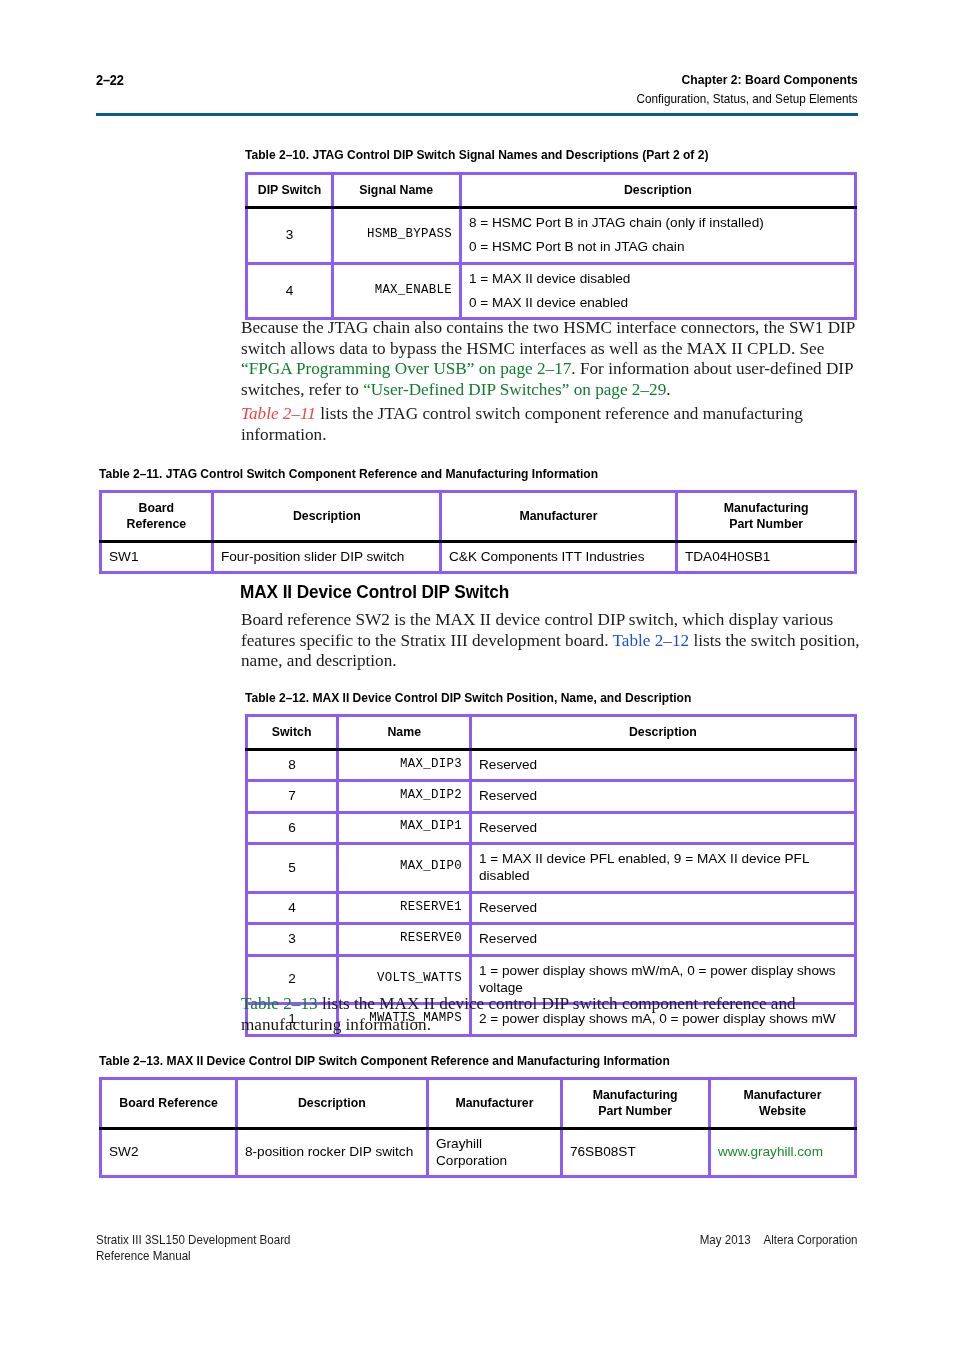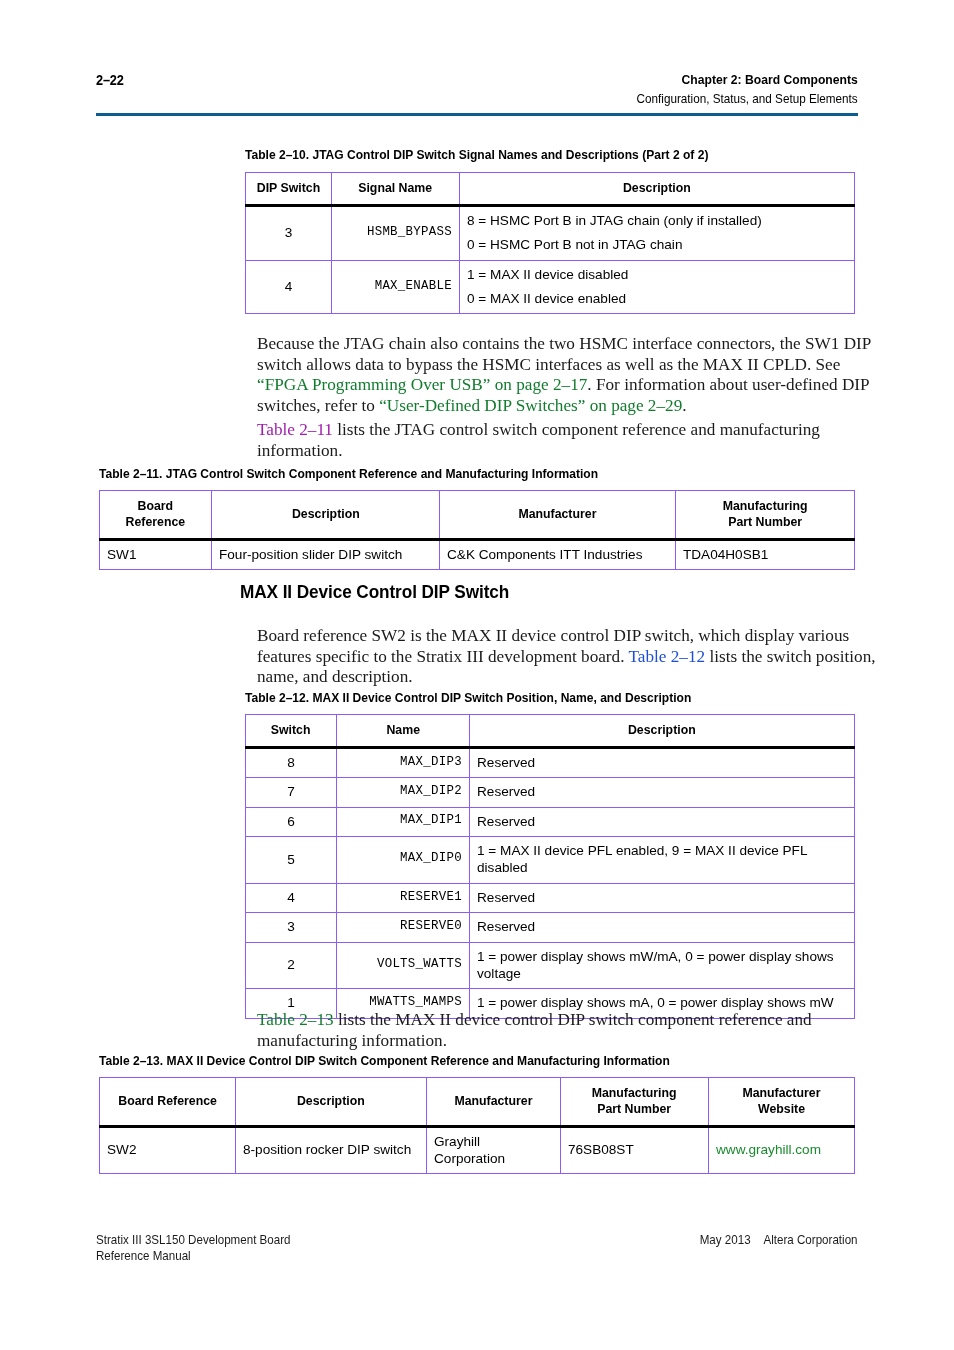--- a/index.html
+++ b/index.html
@@ -64,21 +64,21 @@
     left: 96px;
     top: 113px;
     width: 762px;
     height: 3px;
     background: #0b5d8f;
   }
   p.body {
     position: absolute;
     font-size: 17.2px;
     line-height: 20.6px;
-    margin: 16px;
+    margin: 0;
     color: #1b1b1b;
   }
   .lnk {
     color: #127c2e;
   }
 
   
   .tbl-caption {
     position: absolute;
     font-family: "Liberation Sans", sans-serif;
@@ -92,21 +92,21 @@
 
   
   table.doc {
     position: absolute;
     border-collapse: collapse;
     table-layout: fixed;
     background: #fff;
   }
   table.doc th,
   table.doc td {
-    border: 1px solid #8b5cf6;
+    border: 3px solid #8b5cf6;
     padding: 0;
     vertical-align: middle;
   }
   table.doc thead th {
     font-family: "Liberation Sans", sans-serif;
     font-weight: bold;
     font-size: 13.4px;
     text-align: center;
     border-bottom: 3px solid #000;
     line-height: 1.18;
@@ -222,21 +222,21 @@
         <td>
           <span class="ln">1 = MAX II device disabled</span>
           <span class="ln">0 = MAX II device enabled</span>
         </td>
       </tr>
     </tbody>
   </table>
 
   <p class="body" style="left:241px; top:318px; width:620px;"><span>Because the JTAG chain also contains the two HSMC interface connectors, the SW1 DIP switch allows data to bypass the HSMC interfaces as well as the MAX II CPLD. See </span><span class="lnk" style="color: rgb(18, 124, 46);">“FPGA Programming Over USB” on page 2–17</span><span>. For information about user-defined DIP switches, refer to </span><span class="lnk" style="color: rgb(18, 124, 46);">“User-Defined DIP Switches” on page 2–29</span><span>.</span></p>
 
-  <p class="body" style="left:241px; top:404px; width:620px;"><span class="lnk" style="color: #a21caf;">Table 2–11</span><span> lists the JTAG control switch component reference and manufacturing information.</span></p>
+  <p class="body" style="left:241px; top:404px; width:620px;"><span class="lnk" style="color: #ef4444; font-style: italic;">Table 2–11</span><span> lists the JTAG control switch component reference and manufacturing information.</span></p>
 
   <div class="tbl-caption" style="left:99px; top:466px;">Table 2–11.  JTAG Control Switch Component Reference and Manufacturing Information</div>
 
   <table class="doc" style="left:99px; top:490px; width:755px;">
     <colgroup>
       <col style="width:112px">
         <col style="width:228px">
         <col style="width:236px">
         <col style="width:179px">
     </colgroup>
@@ -313,21 +313,21 @@
         <td>Reserved</td>
       </tr>
       <tr>
         <td class="num">2</td>
         <td class="mono">VOLTS_WATTS</td>
         <td>1 = power display shows mW/mA, 0 = power display shows voltage</td>
       </tr>
       <tr>
         <td class="num">1</td>
         <td class="mono">MWATTS_MAMPS</td>
-        <td>1 = power display shows mA, 0 = power display shows mW</td>
+        <td>2 = power display shows mA, 0 = power display shows mW</td>
       </tr>
     </tbody>
   </table>
 
   <p class="body" style="left:241px; top:994px; width:620px;"><span class="lnk" style="color: rgb(18, 124, 46);">Table 2–13</span><span> lists the MAX II device control DIP switch component reference and manufacturing information.</span></p>
 
   <div class="tbl-caption" style="left:99px; top:1053px;">Table 2–13.  MAX II Device Control DIP Switch Component Reference and Manufacturing Information</div>
 
   <table class="doc" style="left:99px; top:1077px; width:755px;">
     <colgroup>

